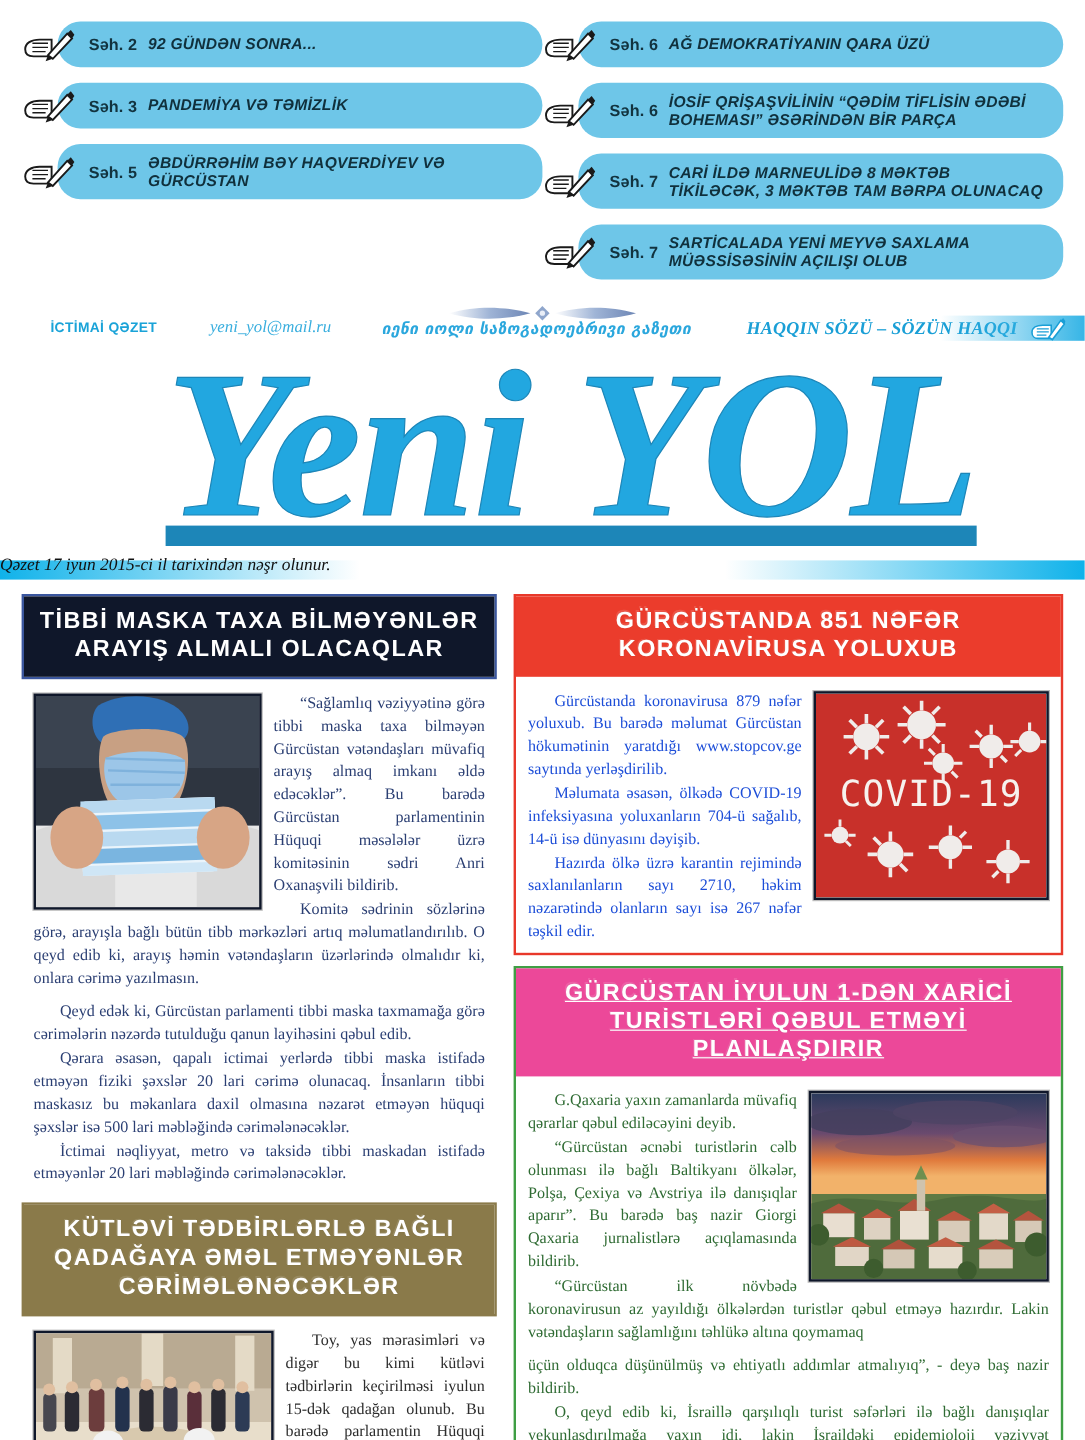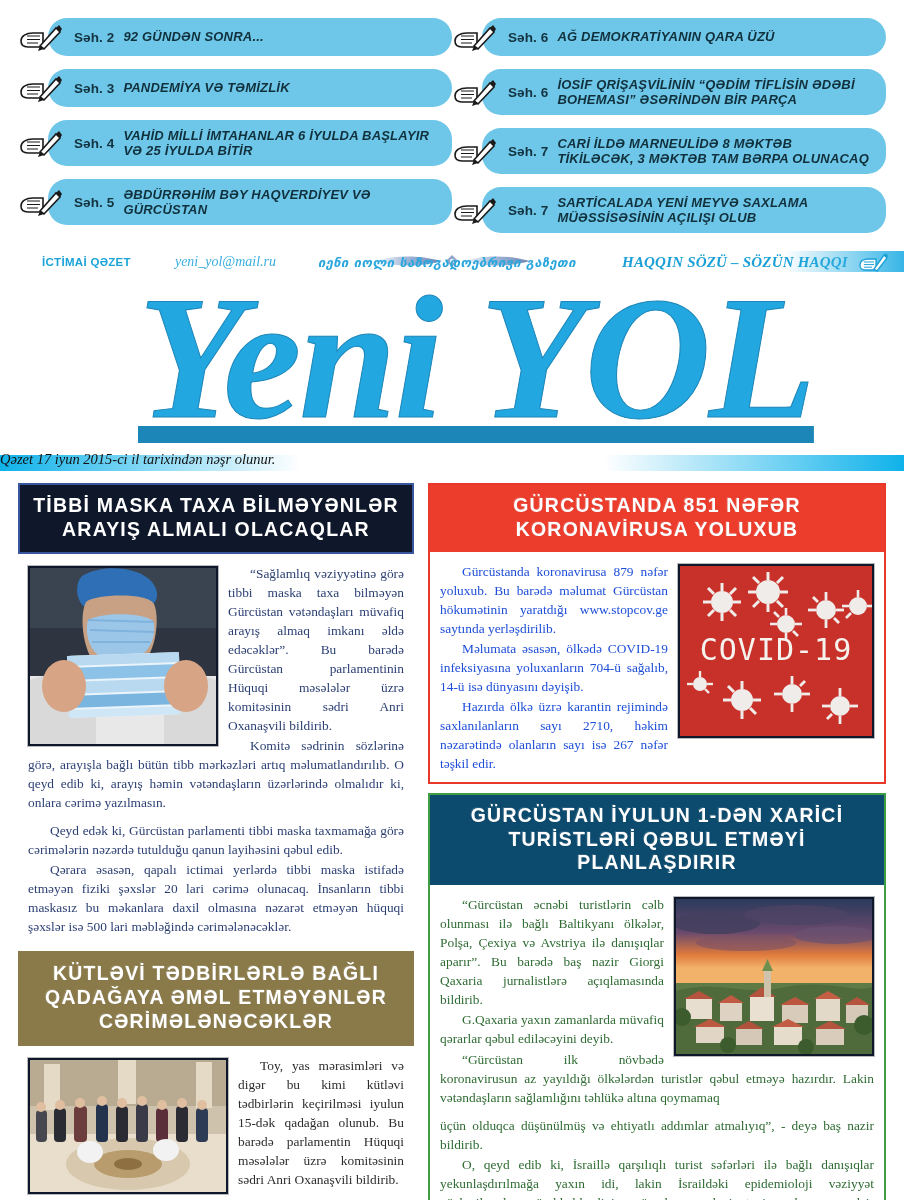--- a/index.html
+++ b/index.html
@@ -80,21 +80,21 @@
     left: 50%;
     transform: translateX(-50%);
     top: 248px;
     width: 160px;
     height: 26px;
   }
 
   
   .masthead {
     position: relative;
-    margin-top: 10px;
+    margin-top: 22px;
     height: 228px;
   }
   .info-bar {
     position: relative;
     height: 30px;
     display: flex;
     align-items: center;
     padding-left: 42px;
     gap: 0px;
   }
@@ -237,21 +237,21 @@
     color: #fff;
     font-family: "Liberation Sans", sans-serif;
     font-weight: 700;
     font-size: 19.5px;
     line-height: 1.22;
     text-align: center;
     padding: 9px 8px 10px 8px;
     letter-spacing: 1.2px;
   }
   .head-bar.red { background: #eb3c2c; }
-  .head-bar.green { background: #0c4a6e; }
+  .head-bar.green { background: #ec4899; text-decoration: underline; }
   .head-bar.gold { background: #8a7a4a; }
   .head-bar.red, .head-bar.green, .head-bar.gold {
     text-shadow: -1px -1px 0 #fff2, 0 0 1px #0002;
   }
 
   .body-pad { padding: 10px 10px 8px 10px; }
 
   .ptext {
     font-family: "Liberation Serif", serif;
     font-size: 13.4px;
@@ -320,35 +320,20 @@
           <path d="M38 8 L41 5 L44 9 L42 12 Z" fill="#1a1a1a"></path>
           <path d="M22 26 L20 31 L26 29 Z" fill="#1a1a1a"></path>
         </svg>
       </span>
       <span class="pill">
         <span class="pill-page">Səh. 3</span>
         <span class="pill-title">PANDEMİYA VƏ TƏMİZLİK</span>
       </span>
     </div>
 
-    <div class="index-item two-line">
-      <span class="pen-icon">
-        <svg viewBox="0 0 46 34" width="46" height="34">
-          <path d="M3 21 C3 16 8 13 15 13 L25 13 L25 27 L10 27 C5 27 3 25 3 21 Z" fill="#fff" stroke="#1a1a1a" stroke-width="1.6"></path>
-          <path d="M9 16 L22 16 M9 19.5 L22 19.5 M9 23 L20 23" stroke="#1a1a1a" stroke-width="1.2" fill="none"></path>
-          <path d="M22 26 L38 8 L42 12 L26 29 Z" fill="#fff" stroke="#1a1a1a" stroke-width="1.6"></path>
-          <path d="M38 8 L41 5 L44 9 L42 12 Z" fill="#1a1a1a"></path>
-          <path d="M22 26 L20 31 L26 29 Z" fill="#1a1a1a"></path>
-        </svg>
-      </span>
-      <span class="pill">
-        <span class="pill-page">Səh. 4</span>
-        <span class="pill-title">VAHİD MİLLİ İMTAHANLAR 6 İYULDA BAŞLAYIR VƏ 25 İYULDA BİTİR</span>
-      </span>
-    </div>
 
     <div class="index-item two-line">
       <span class="pen-icon">
         <svg viewBox="0 0 46 34" width="46" height="34">
           <path d="M3 21 C3 16 8 13 15 13 L25 13 L25 27 L10 27 C5 27 3 25 3 21 Z" fill="#fff" stroke="#1a1a1a" stroke-width="1.6"></path>
           <path d="M9 16 L22 16 M9 19.5 L22 19.5 M9 23 L20 23" stroke="#1a1a1a" stroke-width="1.2" fill="none"></path>
           <path d="M22 26 L38 8 L42 12 L26 29 Z" fill="#fff" stroke="#1a1a1a" stroke-width="1.6"></path>
           <path d="M38 8 L41 5 L44 9 L42 12 Z" fill="#1a1a1a"></path>
           <path d="M22 26 L20 31 L26 29 Z" fill="#1a1a1a"></path>
         </svg>
@@ -507,20 +492,21 @@
             <ellipse cx="34" cy="118" rx="22" ry="26" fill="#d7a585"></ellipse>
             <ellipse cx="156" cy="118" rx="22" ry="26" fill="#d7a585"></ellipse>
           </svg>
         </div>
         <p class="ptext blue">“Sağlamlıq vəziyyətinə görə tibbi maska taxa bilməyən Gürcüstan vətəndaşları müvafiq arayış almaq imkanı əldə edəcəklər”. Bu barədə Gürcüstan parlamentinin Hüquqi məsələlər üzrə komitəsinin sədri Anri Oxanaşvili bildirib.</p>
         <p class="ptext blue">Komitə sədrinin sözlərinə görə, arayışla bağlı bütün tibb mərkəzləri artıq məlumatlandırılıb. O qeyd edib ki, arayış həmin vətəndaşların üzərlərində olmalıdır ki, onlara cərimə yazılmasın.</p>
       </div>
       <div class="fulltext below">
         <p class="ptext blue">Qeyd edək ki, Gürcüstan parlamenti tibbi maska taxmamağa görə cərimələrin nəzərdə tutulduğu qanun layihəsini qəbul edib.</p>
         <p class="ptext blue">Qərara əsasən, qapalı ictimai yerlərdə tibbi maska istifadə etməyən fiziki şəxslər 20 lari cərimə olunacaq. İnsanların tibbi maskasız bu məkanlara daxil olmasına nəzarət etməyən hüquqi şəxslər isə 500 lari məbləğində cərimələnəcəklər.</p>
+        <p class="ptext blue">İctimai nəqliyyat, metro və taksidə tibbi maskadan istifadə etməyənlər 20 lari məbləğində cərimələnəcəklər.</p>
       </div>
     </div>
 
     <div class="article" style="margin-top:8px;">
       <div class="art-border gold">
         <div class="head-bar gold">KÜTLƏVİ TƏDBİRLƏRLƏ BAĞLI QADAĞAYA ƏMƏL ETMƏYƏNLƏR CƏRİMƏLƏNƏCƏKLƏR</div>
       </div>
       <div class="body-pad float-wrap">
         <div class="photo left ph-wedding">
           <svg viewBox="0 0 196 132" width="196" height="132" preserveAspectRatio="none">
@@ -728,22 +714,22 @@
             <rect x="88" y="72" width="7" height="26" fill="#cfc3ae"></rect>
             <path d="M86 72 L91.5 60 L97 72 Z" fill="#6e8f4f"></path>
             <g fill="#3d5c2e">
               <circle cx="6" cy="118" r="9"></circle>
                 <circle cx="188" cy="126" r="10"></circle>
               <circle cx="52" cy="146" r="8"></circle>
                 <circle cx="130" cy="148" r="8"></circle>
             </g>
           </svg>
         </div>
+        <p class="ptext green">G.Qaxaria yaxın zamanlarda müvafiq qərarlar qəbul ediləcəyini deyib.</p>
         <p class="ptext green">“Gürcüstan əcnəbi turistlərin cəlb olunması ilə bağlı Baltikyanı ölkələr, Polşa, Çexiya və Avstriya ilə danışıqlar aparır”. Bu barədə baş nazir Giorgi Qaxaria jurnalistlərə açıqlamasında bildirib.</p>
-        <p class="ptext green">G.Qaxaria yaxın zamanlarda müvafiq qərarlar qəbul ediləcəyini deyib.</p>
         <p class="ptext green">“Gürcüstan ilk növbədə koronavirusun az yayıldığı ölkələrdən turistlər qəbul etməyə hazırdır. Lakin vətəndaşların sağlamlığını təhlükə altına qoymamaq</p>
       </div>
       <div class="fulltext below">
         <p class="ptext green noind">üçün olduqca düşünülmüş və ehtiyatlı addımlar atmalıyıq”, - deyə baş nazir bildirib.</p>
         <p class="ptext green">O, qeyd edib ki, İsraillə qarşılıqlı turist səfərləri ilə bağlı danışıqlar yekunlaşdırılmağa yaxın idi, lakin İsraildəki epidemioloji vəziyyət gözlənilmədən mürəkkəbləşdiyinə görə bu məsələnin təxirə salınmasına dair razılığa gəlinib.</p>
 
       </div>
     </div>
 
   </div>

